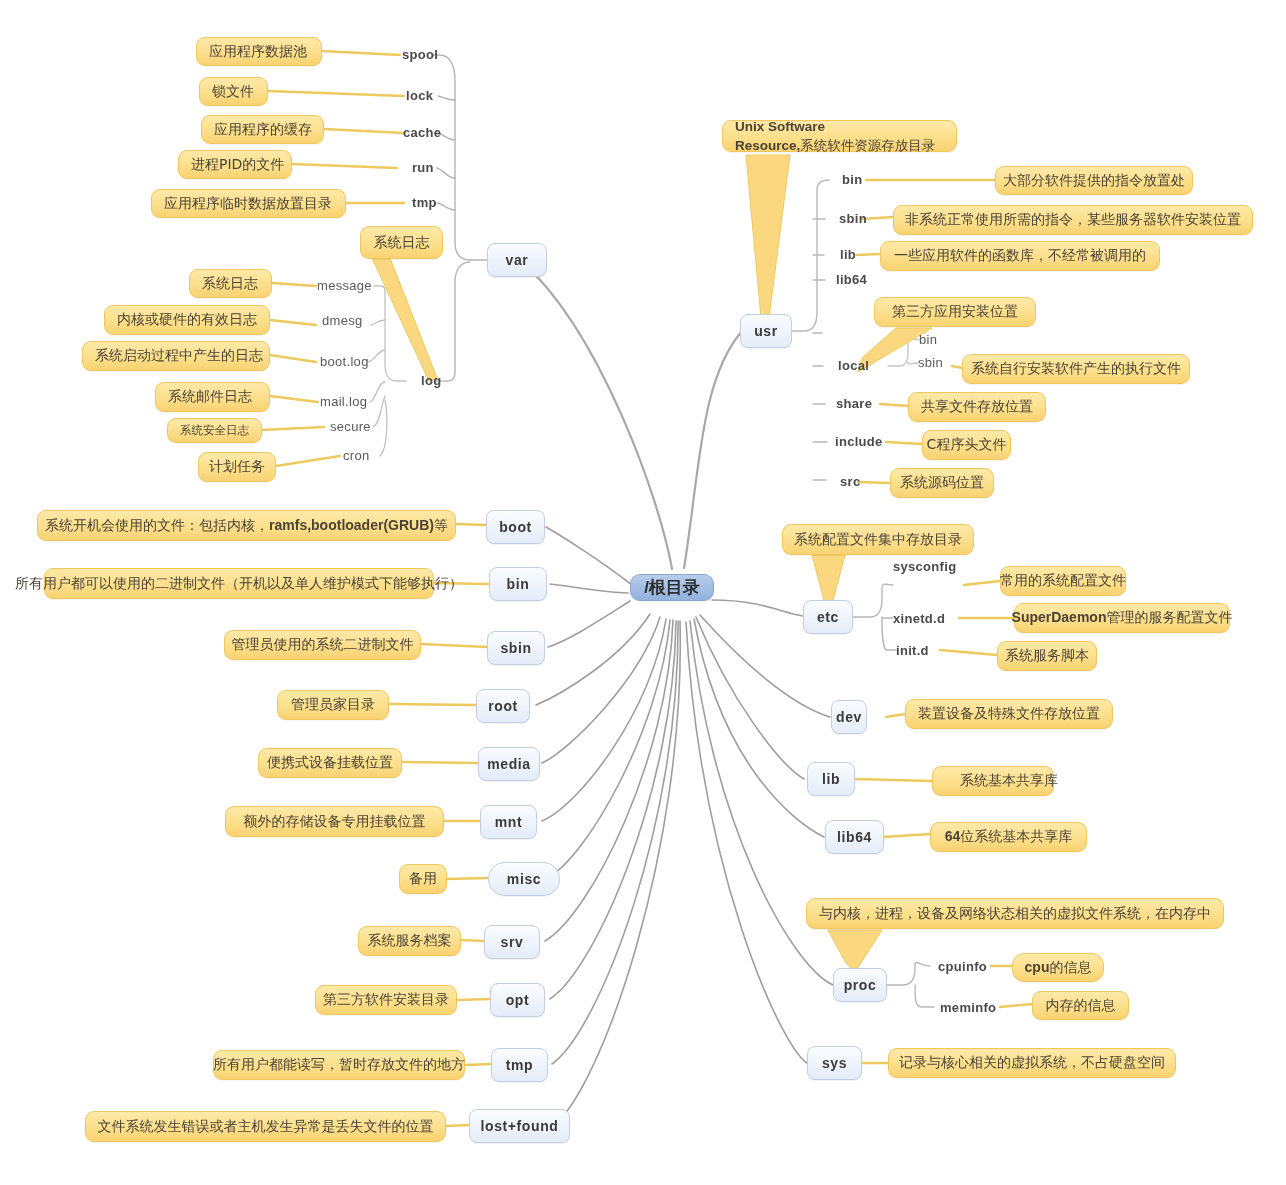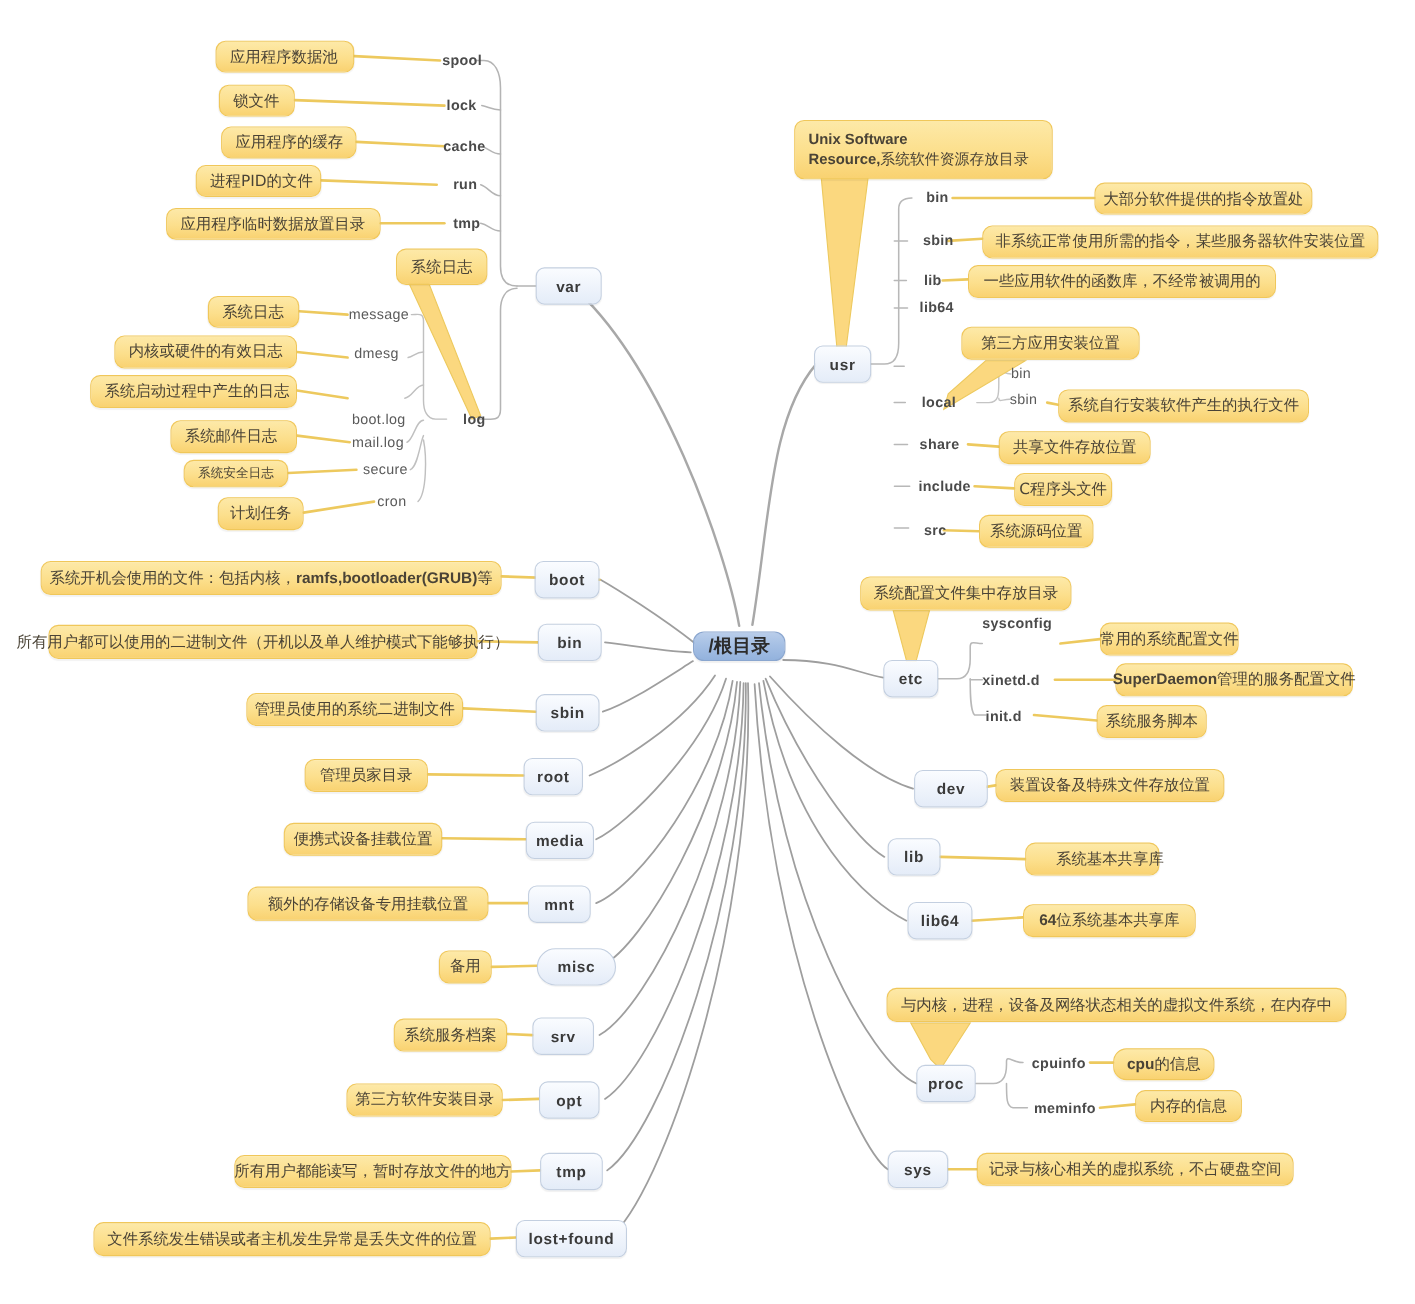--- a/index.html
+++ b/index.html
@@ -228,21 +228,21 @@
   <div class="bub cjk" style="left:151px;top:189px;width:195px;height:29px;">
     <span>应用程序临时数据放置目录</span>
   </div>
 
   <div class="bub cjk" style="left:360px;top:226px;width:83px;height:33px;justify-content:center;">
     <span>系统日志</span>
   </div>
 
   <div class="leaf thin" style="left:317px;top:278px;">message</div>
   <div class="leaf thin" style="left:322px;top:313px;">dmesg</div>
-  <div class="leaf thin" style="left:320px;top:354px;margin-top:19px;">boot.log</div>
+  <div class="leaf thin" style="left:320px;top:354px;">boot.log</div>
   <div class="leaf thin" style="left:320px;top:394px;">mail.log</div>
   <div class="leaf thin" style="left:330px;top:419px;">secure</div>
   <div class="leaf thin" style="left:343px;top:448px;">cron</div>
 
   <div class="bub cjk" style="left:189px;top:269px;width:83px;height:29px;">
     <span>系统日志</span>
   </div>
   <div class="bub cjk" style="left:104px;top:305px;width:166px;height:30px;">
     <span>内核或硬件的有效日志</span>
   </div>
@@ -256,21 +256,21 @@
     <span>系统安全日志</span>
   </div>
   <div class="bub cjk" style="left:198px;top:452px;width:78px;height:30px;justify-content:center;">
     <span>计划任务</span>
   </div>
 
   <div class="node" style="left:740px;top:314px;width:52px;height:34px;">
     <span>usr</span>
   </div>
 
-  <div class="bub cjk two" style="left:722px;top:109px;width:235px;height:54px;font-size:13.5px;">
+  <div class="bub cjk two" style="left:722px;top:120px;width:235px;height:32px;font-size:13.5px;">
     <div>
       <b style="font-family:'Liberation Sans',sans-serif;">Unix Software</b><br>
       <b style="font-family:'Liberation Sans',sans-serif;">Resource,</b><span>系统软件资源存放目录</span>
     </div>
   </div>
 
   <div class="leaf" style="left:842px;top:172px;">bin</div>
   <div class="leaf" style="left:839px;top:211px;">sbin</div>
   <div class="leaf" style="left:840px;top:247px;">lib</div>
   <div class="leaf" style="left:836px;top:272px;">lib64</div>
@@ -413,21 +413,21 @@
     <span>所有用户都能读写，暂时存放文件的地方</span>
   </div>
 
   <div class="node" style="left:469px;top:1109px;width:101px;height:34px;">
     <span>lost+found</span>
   </div>
   <div class="bub cjk" style="left:85px;top:1111px;width:361px;height:31px;justify-content:center;">
     <span>文件系统发生错误或者主机发生异常是丢失文件的位置</span>
   </div>
 
-  <div class="node" style="left:831px;top:700px;width:67px;height:34px;">
+  <div class="node" style="left:831px;top:700px;width:36px;height:34px;">
     <span>dev</span>
   </div>
   <div class="bub cjk" style="left:905px;top:699px;width:208px;height:30px;justify-content:center;">
     <span>装置设备及特殊文件存放位置</span>
   </div>
 
   <div class="node" style="left:807px;top:762px;width:48px;height:34px;">
     <span>lib</span>
   </div>
   <div class="bub cjk" style="left:932px;top:766px;width:122px;height:30px;justify-content:center;padding-left:44px;">

